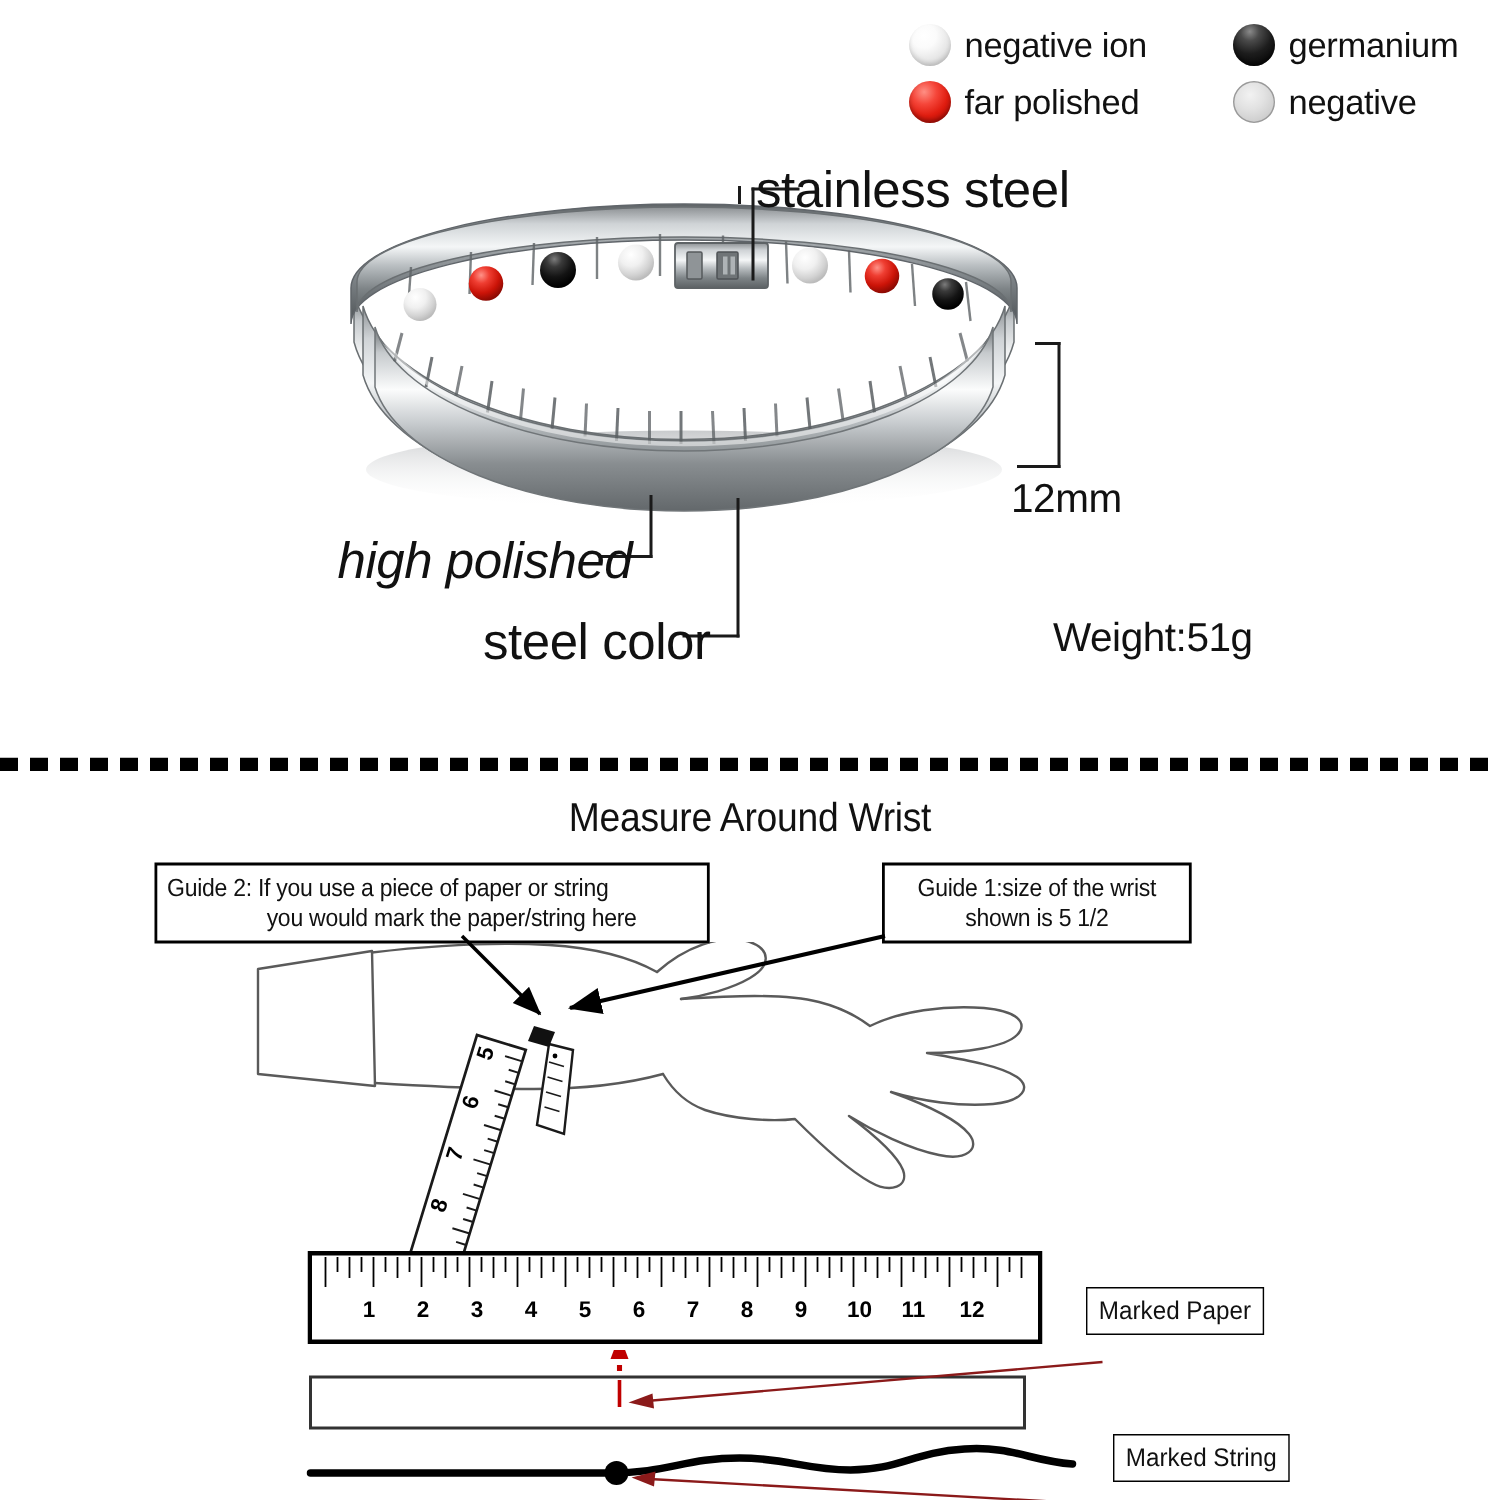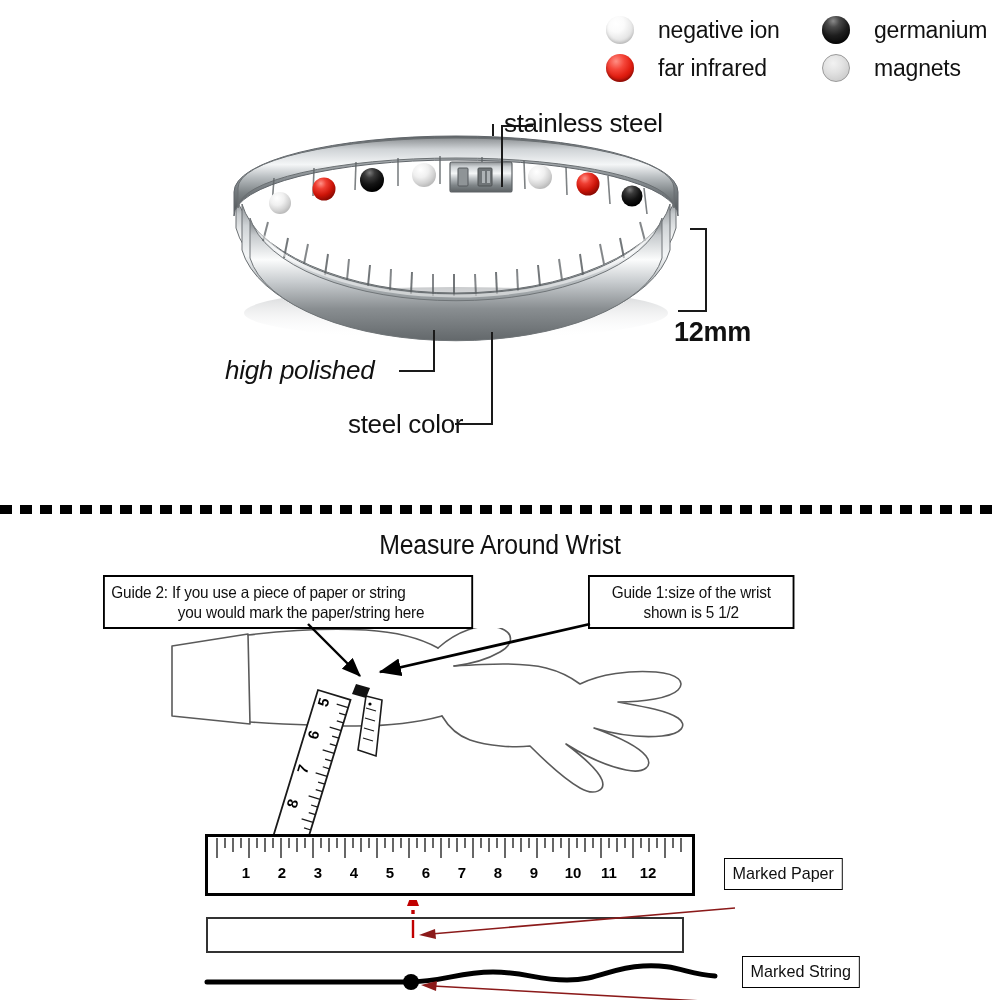--- a/index.html
+++ b/index.html
@@ -35,32 +35,32 @@
   .bead-black {
     background:
       radial-gradient(circle at 40% 18%, #8a8a8a 0%, #4a4a4a 22%, #1d1d1d 52%, #0b0b0b 80%, #000 100%);
     box-shadow:inset 0 -2px 3px rgba(0,0,0,.5);
   }
   .bead-gray {
     background:
       radial-gradient(circle at 40% 32%, #f2f2f2 0%, #e2e2e2 40%, #cfcfcf 75%, #c2c2c2 100%);
     border:1.5px solid #9a9a9a;
   }
-  .legend-label { font-size:23px; margin-left:24px; white-space:nowrap; letter-spacing:-.2px; }
+  .legend-label { font-size:23px; margin-left:9px; white-space:nowrap; letter-spacing:-.2px; }
 
   
   .bracelet-wrap { position:absolute; left:196px; top:130px; width:520px; height:220px; }
   .bracelet-svg { display:block; }
 
   
-  .callout { position:absolute; font-size:26px; white-space:nowrap; letter-spacing:-.3px; }
+  .callout { position:absolute; font-size:34px; white-space:nowrap; letter-spacing:-.3px; }
   .c-stainless { left:504px; top:108px; }
   .c-polished  { left:225px; top:355px;font-style:italic; }
-  .c-steelcolor{ left:348px; top:409px; }
-  .c-12mm      { left:674px; top:317px; font-size:27px;font-weight:bold; }
+  .c-steelcolor{ left:322px; top:409px; }
+  .c-12mm      { left:674px; top:317px; font-size:27px; }
 
   .specs { position:absolute; left:702px; top:407px; font-size:27px; line-height:37px; letter-spacing:-.3px; }
   .spec-line { white-space:nowrap; }
 
   .lead { position:absolute; background:#1a1a1a; }
 
   
   .divider { position:absolute; left:0; top:505px; width:1000px; height:9px; }
 
   
@@ -101,29 +101,29 @@
 
   <div class="top-section">
 
     <div class="legend">
       <div class="legend-item lg-a">
         <span class="bead bead-white"></span>
         <span class="legend-label">negative ion</span>
       </div>
       <div class="legend-item lg-b">
         <span class="bead bead-red"></span>
-        <span class="legend-label">far infrared</span>
+        <span class="legend-label">far polished</span>
       </div>
       <div class="legend-item lg-c">
         <span class="bead bead-black"></span>
         <span class="legend-label">germanium</span>
       </div>
       <div class="legend-item lg-d">
         <span class="bead bead-gray"></span>
-        <span class="legend-label">magnets</span>
+        <span class="legend-label">negative</span>
       </div>
     </div>
 
     <div class="bracelet-wrap">
       <svg class="bracelet-svg" width="520" height="220" viewBox="0 0 520 220">
         <defs>
           <linearGradient id="steelH" x1="0" y1="0" x2="0" y2="1">
             <stop offset="0%" stop-color="#8d9194"></stop>
             <stop offset="16%" stop-color="#cfd3d6"></stop>
             <stop offset="38%" stop-color="#f4f6f7"></stop>
@@ -255,20 +255,21 @@
     <div class="lead" style="left:705px; top:228px; width:2px; height:84px;"></div>
     <div class="lead" style="left:690px; top:228px; width:17px; height:2px;"></div>
     <div class="lead" style="left:678px; top:310px; width:29px; height:2px;"></div>
 
     <div class="callout c-stainless">stainless steel</div>
     <div class="callout c-polished">high polished</div>
     <div class="callout c-steelcolor">steel color</div>
     <div class="callout c-12mm">12mm</div>
 
     <div class="specs">
+      <div class="spec-line">Weight:51g</div>
     </div>
   </div>
 
   <svg class="divider" width="1000" height="9">
     <line x1="0" y1="4.5" x2="1000" y2="4.5" stroke="#000" stroke-width="9" stroke-dasharray="12 8"></line>
   </svg>
 
   <div class="bottom-section">
 
     <div class="measure-title">Measure Around Wrist</div>

